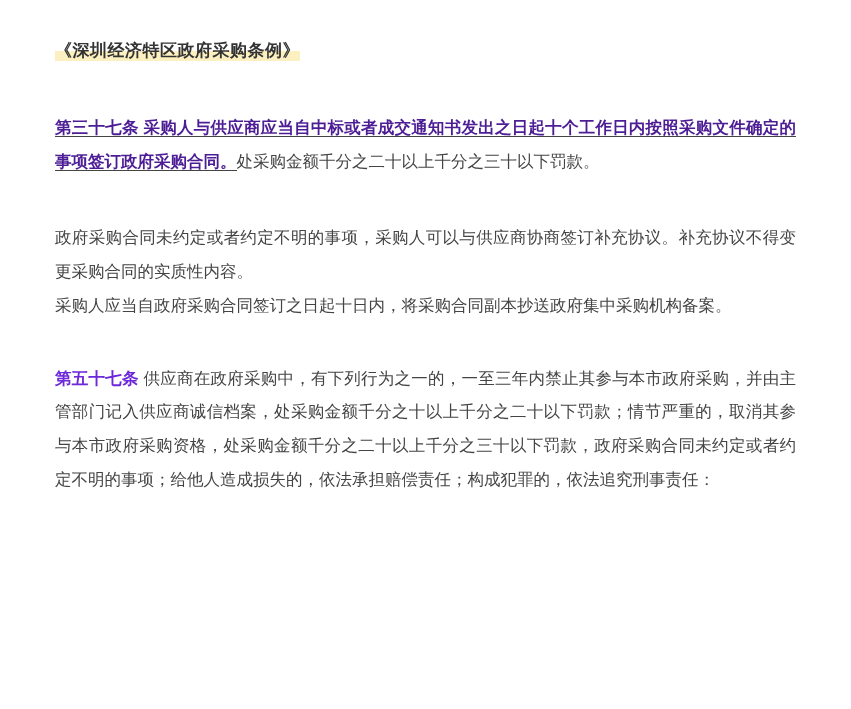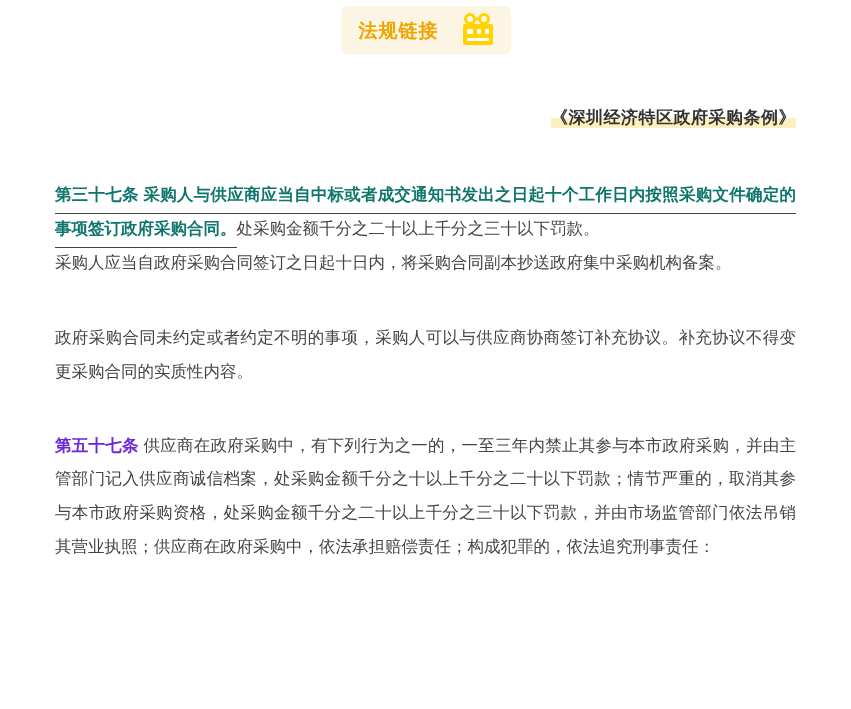--- a/index.html
+++ b/index.html
@@ -62,83 +62,65 @@
     font-size: 17px;
     font-weight: bold;
     color: #333;
     letter-spacing: 0.5px;
     background: linear-gradient(to top, #fdf0c0 48%, transparent 48%);
     display: inline;
     padding: 1px 0;
     line-height: 1.9;
   }
   .title-line {
-    margin-top: 48px;
-    text-align: right;
+    margin-top: 35px;
   }
 
   .para {
     font-size: 16.5px;
     line-height: 2.05;
     color: #444;
     text-align: justify;
     margin: 0;
   }
   .p-gap-lg { margin-top: 42px; }
   .p-gap-md { margin-top: 40px; }
   .p-gap-xl { margin-top: 44px; }
 
   .art-num {
     font-weight: bold;
     color: #6d28d9;
   }
   .underline-strong {
     font-weight: bold;
-    color: #0f766e;
+    color: #4c1d95;
     border-bottom: 1.5px solid #444;
-    padding-bottom: 10px;
+    padding-bottom: 0;
     margin-top: 43px;
   }
   .tight { line-height: 2.0; }
 </style>
 </head>
 <body>
 
 <div class="page">
 
-  <div class="badge-wrap">
-    <div class="badge">
-      <span class="badge-text">法规链接</span>
-      <span class="badge-icon">
-        <svg width="48" height="34" viewBox="0 0 48 34" xmlns="http://www.w3.org/2000/svg">
-          <rect x="10" y="11" width="30" height="21" rx="2" fill="#ffd400"></rect>
-          <rect x="14" y="16" width="6" height="5" rx="1" fill="#ffffff"></rect>
-          <rect x="24" y="16" width="4" height="5" rx="1" fill="#ffffff"></rect>
-          <rect x="32" y="16" width="4" height="5" rx="1" fill="#ffffff"></rect>
-          <rect x="14" y="25" width="22" height="3" rx="1.5" fill="#ffffff"></rect>
-          <circle cx="17" cy="6" r="4.5" fill="none" stroke="#ffd400" stroke-width="3"></circle>
-          <circle cx="31" cy="6" r="4.5" fill="none" stroke="#ffd400" stroke-width="3"></circle>
-          <rect x="20" y="4.5" width="8" height="3" fill="#ffd400"></rect>
-        </svg>
-      </span>
-    </div>
-  </div>
 
   <div class="doc">
 
     <div class="title-line">
       <span class="doc-title">《深圳经济特区政府采购条例》</span>
     </div>
 
     <p class="para p-gap-xl">
       <span class="underline-strong">第三十七条</span><span class="underline-strong">&nbsp;</span><span class="underline-strong">采购人与供应商应当自中标或者成交通知书发出之日起十个工作日内按照采购文件确定的事项签订政府采购合同。</span><span>处采购金额千分之二十以上千分之三十以下罚款。</span>
     </p>
 
+    <p class="para p-gap-lg">政府采购合同未约定或者约定不明的事项，采购人可以与供应商协商签订补充协议。补充协议不得变更采购合同的实质性内容。</p>
+
     <p class="para tight">采购人应当自政府采购合同签订之日起十日内，将采购合同副本抄送政府集中采购机构备案。</p>
 
-    <p class="para p-gap-lg">政府采购合同未约定或者约定不明的事项，采购人可以与供应商协商签订补充协议。补充协议不得变更采购合同的实质性内容。</p>
-
     <p class="para p-gap-md">
-      <span class="art-num">第五十七条</span>&nbsp;<span>供应商在政府采购中，有下列行为之一的，一至三年内禁止其参与本市政府采购，并由主管部门记入供应商诚信档案，处采购金额千分之十以上千分之二十以下罚款；情节严重的，取消其参与本市政府采购资格，处采购金额千分之二十以上千分之三十以下罚款，并由市场监管部门依法吊销其营业执照；供应商在政府采购中，依法承担赔偿责任；构成犯罪的，依法追究刑事责任：</span>
+      <span class="art-num">第五十七条</span>&nbsp;<span>供应商在政府采购中，有下列行为之一的，一至三年内禁止其参与本市政府采购，并由主管部门记入供应商诚信档案，处采购金额千分之十以上千分之二十以下罚款；情节严重的，取消其参与本市政府采购资格，处采购金额千分之二十以上千分之三十以下罚款，政府采购合同未约定或者约定不明的事项；给他人造成损失的，依法承担赔偿责任；构成犯罪的，依法追究刑事责任：</span>
     </p>
 
   </div>
 </div>
 
 </body></html>

